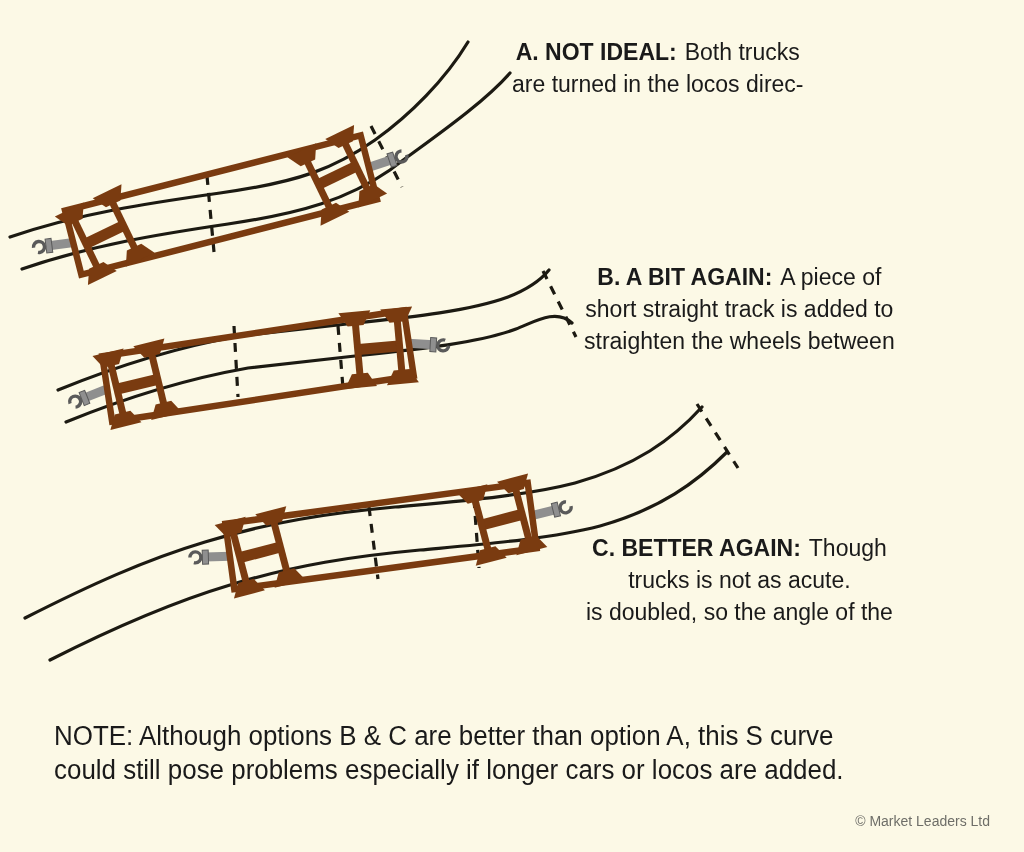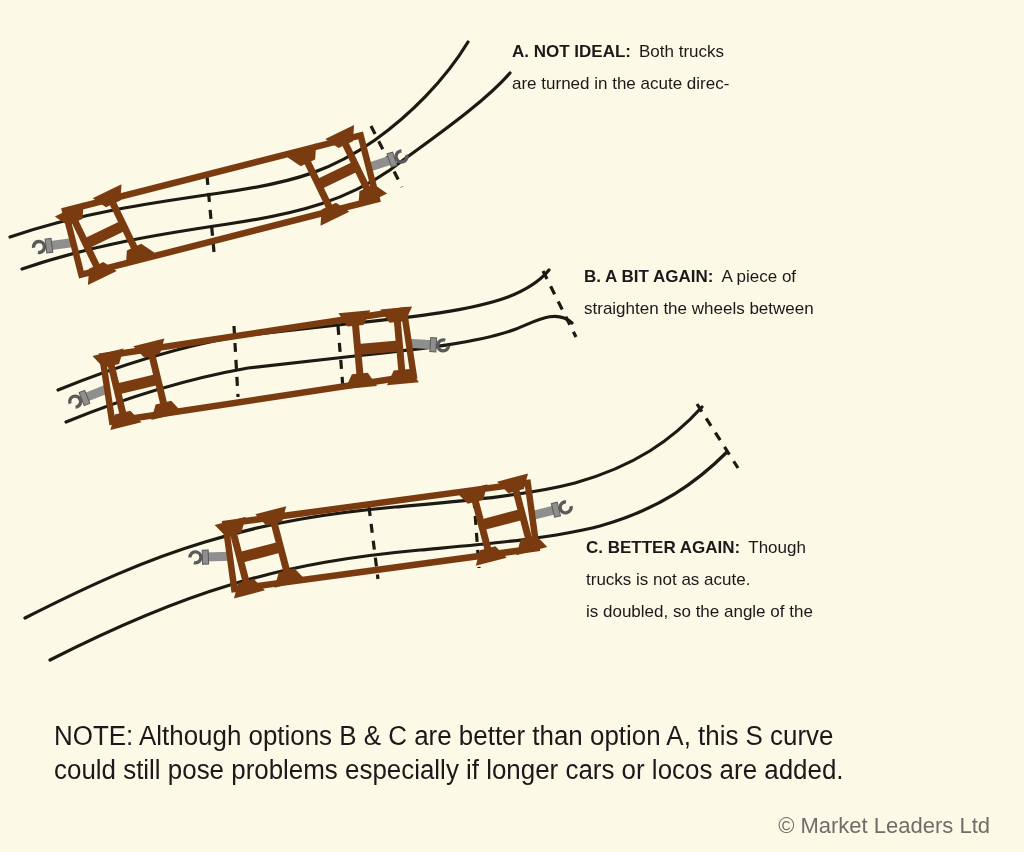--- a/index.html
+++ b/index.html
@@ -11,26 +11,26 @@
   body{font-family:"Liberation Sans", sans-serif;}
   .page{position:relative;width:1024px;height:852px;background:var(--background);overflow:hidden;}
   svg.art{position:absolute;left:0;top:0;}
   .rail{fill:none;stroke:var(--line);stroke-width:3.2;stroke-linecap:round;}
   .joint{stroke:var(--line);stroke-width:3.2;stroke-dasharray:9 8;fill:none;}
   .carbody{fill:none;stroke:var(--brown);stroke-width:6.5;}
   .brown{fill:var(--brown);}
   .shank{fill:var(--coupler_gray);}
   .knuckle{fill:var(--coupler_gray);stroke:var(--coupler_dark);stroke-width:1;}
   .hook{fill:none;stroke:var(--coupler_dark);stroke-width:3.4;}
-  .caption{position:absolute;color:var(--text);font-size:17px;line-height:32px;white-space:nowrap;}
+  .caption{position:absolute;color:var(--text);font-size:23px;line-height:32px;white-space:nowrap;text-align:center;}
   .cap-label{font-weight:bold;margin-right:8px;}
   .note{position:absolute;left:54px;top:719px;color:var(--text);font-size:27px;line-height:34px;
         white-space:nowrap;transform:scaleX(0.96);transform-origin:left top;}
   .copyright{position:absolute;left:690px;top:813px;width:300px;text-align:right;
-             color:var(--copyright_gray);font-size:22px;}
+             color:var(--copyright_gray);font-size:14px;}
 </style>
 </head>
 <body>
 
 <div class="page">
 
   <svg class="art" width="1024" height="852" viewBox="0 0 1024 852">
     <defs>
       <g id="axle">
         <rect x="-3.5" y="-27" width="7" height="54" class="brown"></rect>
@@ -95,25 +95,26 @@
         <use href="#coupler" transform="translate(152,0) rotate(-6)"></use>
         <rect class="carbody" x="-152.5" y="-33" width="305" height="66"></rect>
         <use href="#truck" transform="translate(-122,0) rotate(-7)"></use>
         <use href="#truck" transform="translate(122,0) rotate(-7)"></use>
       </g>
     </g>
   </svg>
 
   <div class="caption" style="left:512px;top:36px;">
     <div><span class="cap-label">A. NOT IDEAL:</span><span>Both trucks</span></div>
-    <div>are turned in the acute direc-</div>
+    <div>are turned in the locos direc-</div>
   </div>
 
   <div class="caption" style="left:584px;top:261px;">
     <div><span class="cap-label">B. A BIT AGAIN:</span><span>A piece of</span></div>
+    <div>short straight track is added to</div>
     <div>straighten the wheels between</div>
   </div>
 
   <div class="caption" style="left:586px;top:532px;">
     <div><span class="cap-label">C. BETTER AGAIN:</span><span>Though</span></div>
     <div>trucks is not as acute.</div>
     <div>is doubled, so the angle of the</div>
   </div>
 
   <div class="note">

